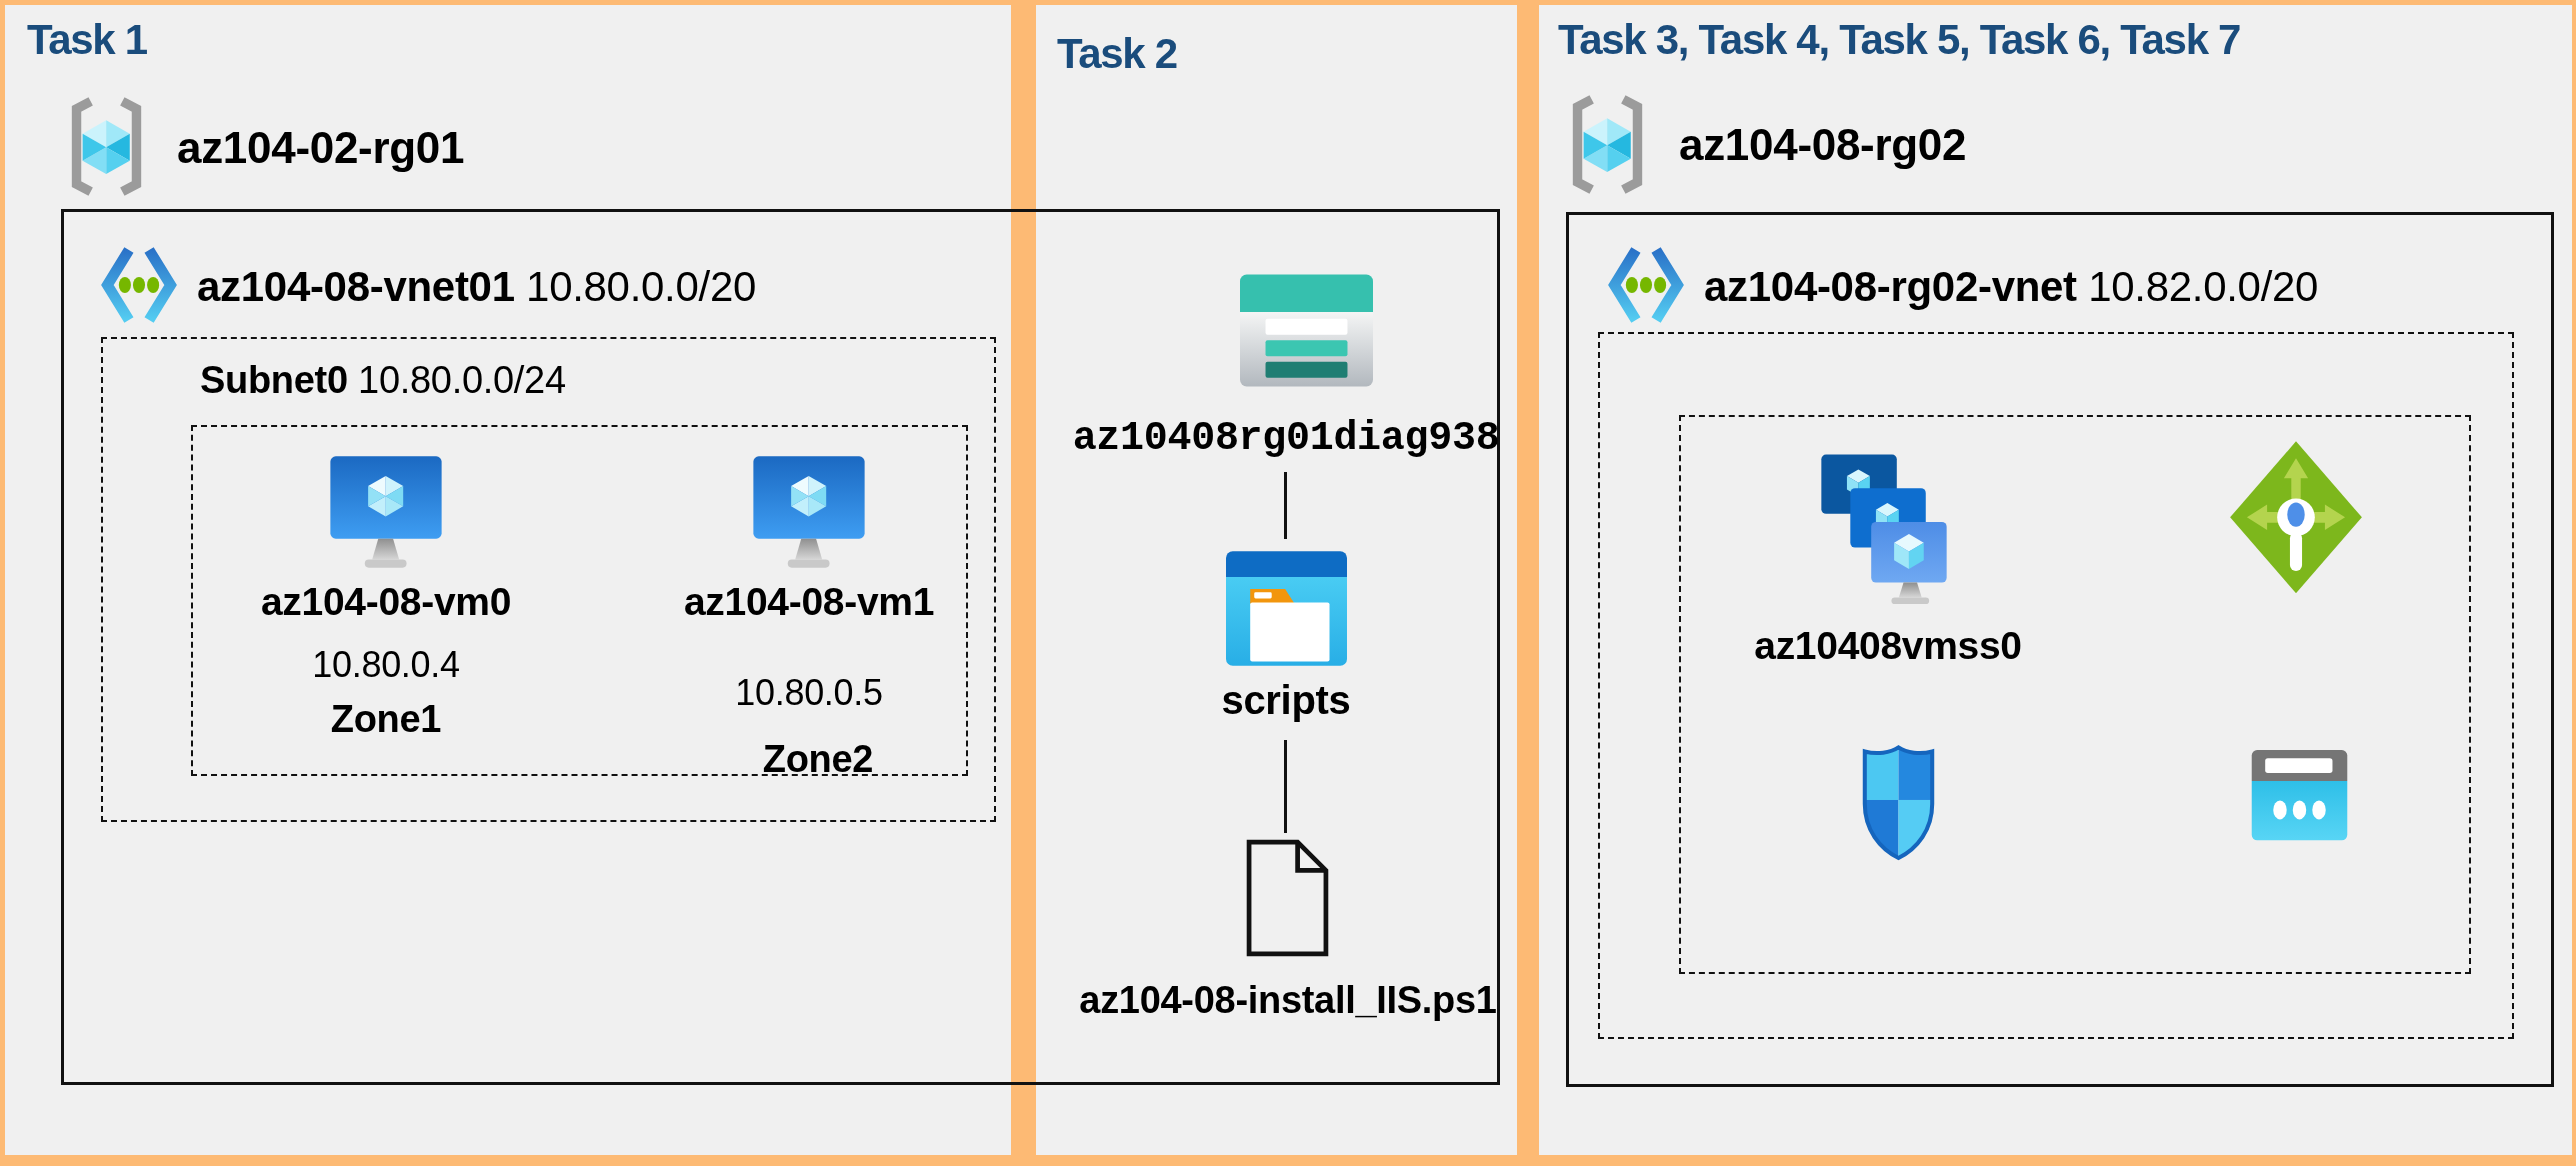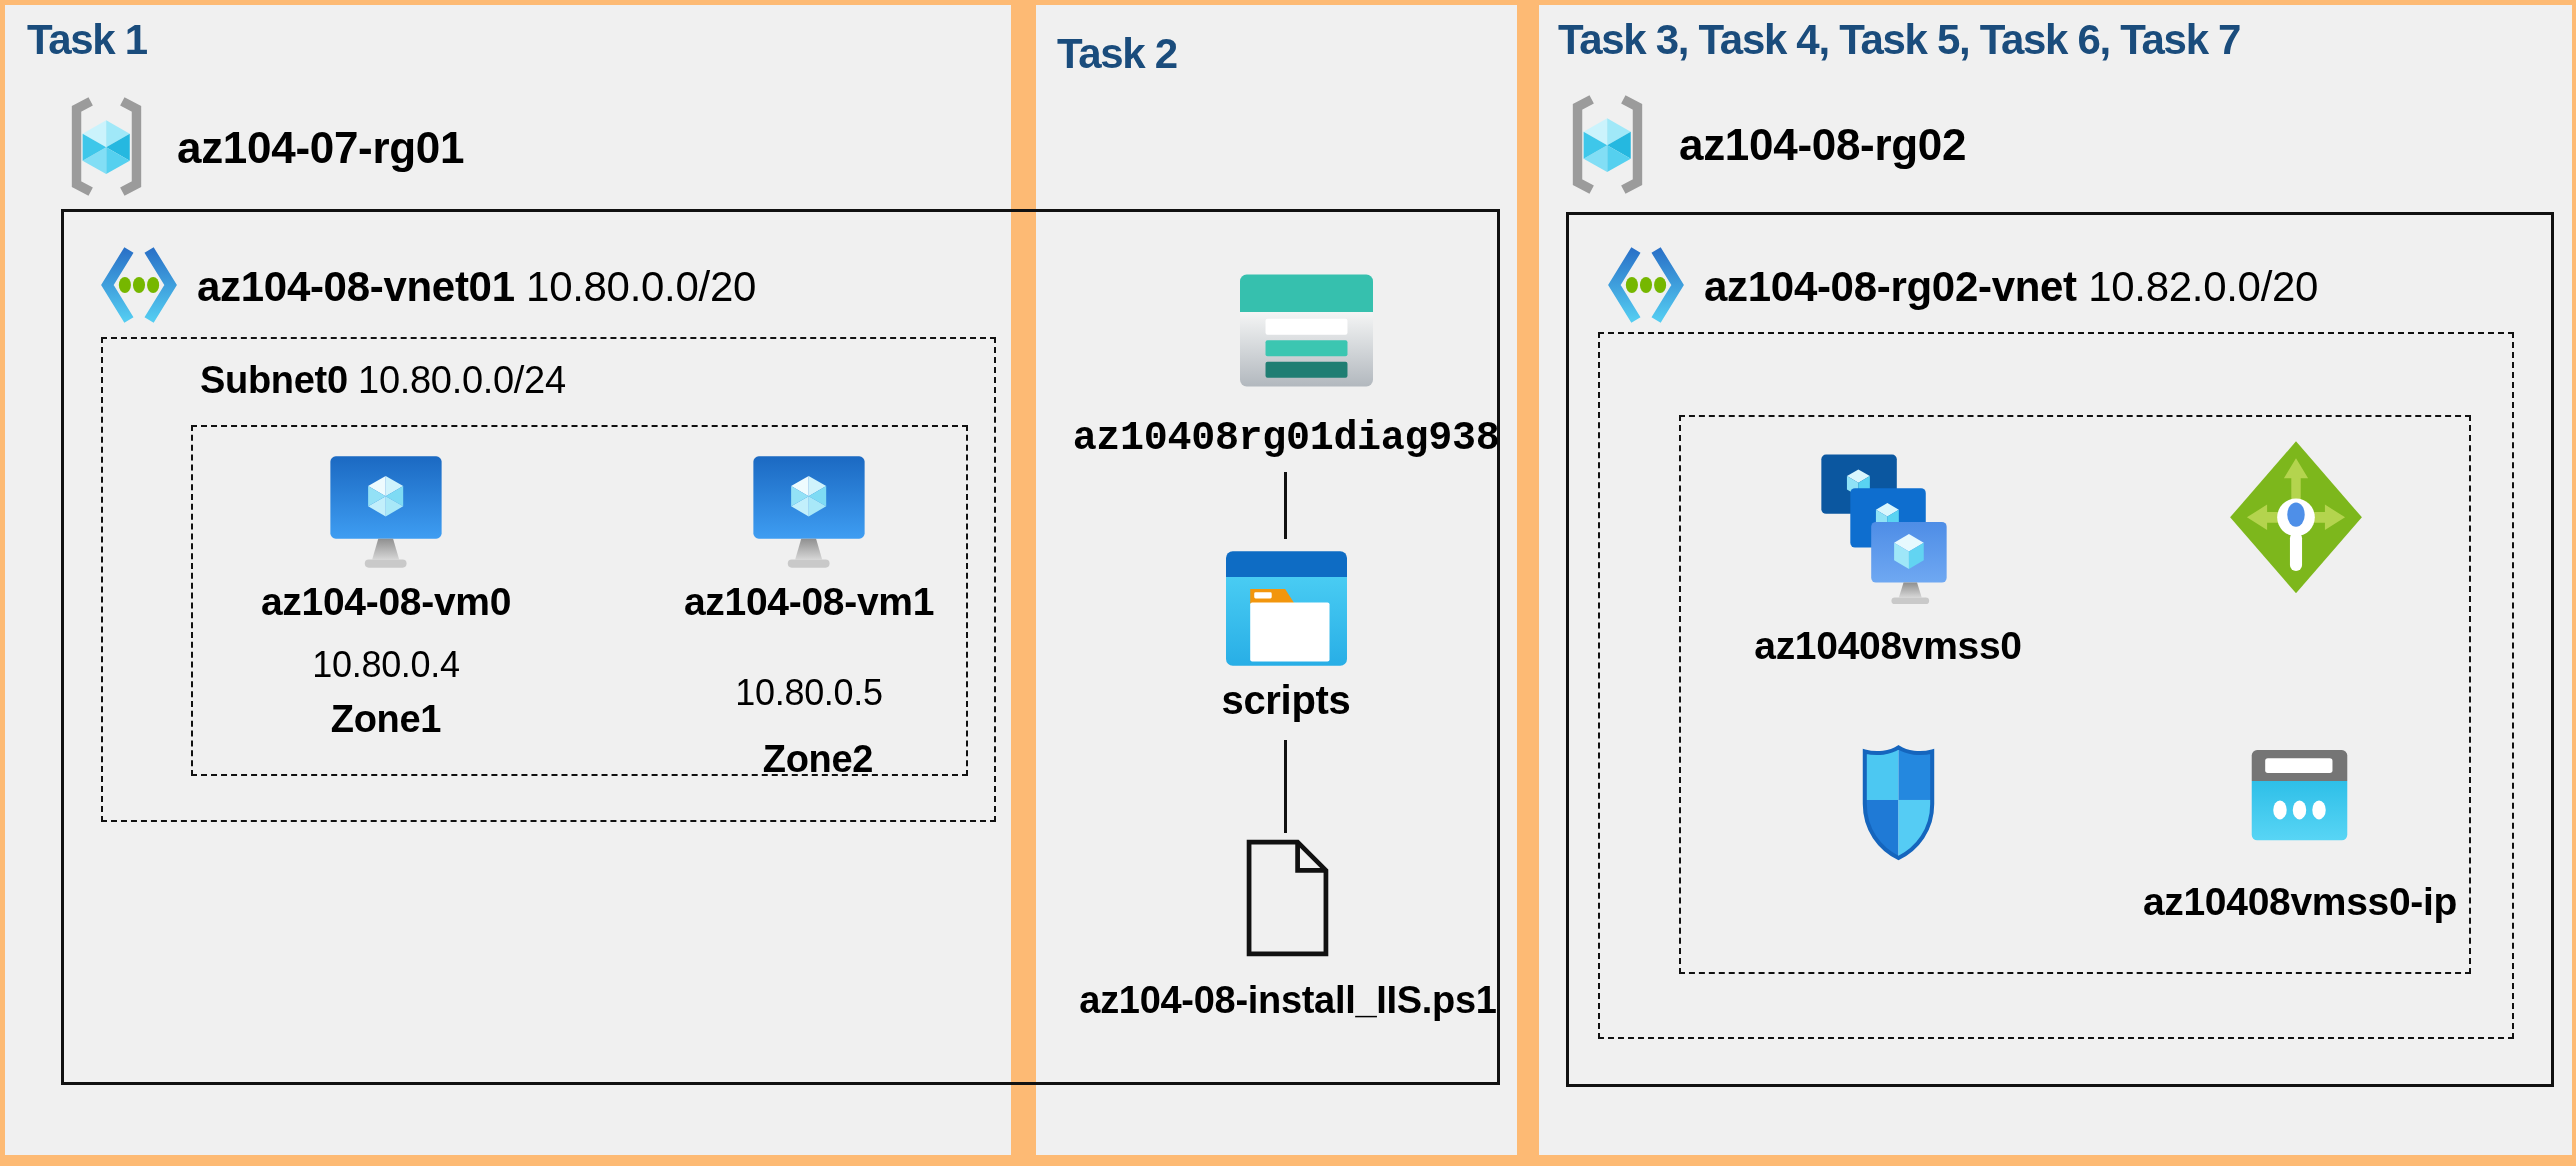--- a/index.html
+++ b/index.html
@@ -45,21 +45,21 @@
   <svg class="icon" style="left:61px;top:96px;" width="91" height="101" viewBox="0 0 135 150">
     <polyline points="44,8 23,19 23,131 44,142" fill="none" stroke="#9b9b9b" stroke-width="14"></polyline>
     <polyline points="91,8 112,19 112,131 91,142" fill="none" stroke="#9b9b9b" stroke-width="14"></polyline>
     <polygon points="67,36 32,56 67,76" fill="#cbf3fc"></polygon>
     <polygon points="67,36 102,56 67,76" fill="#a0e8f8"></polygon>
     <polygon points="102,56 102,96 67,76" fill="#25b8e0"></polygon>
     <polygon points="102,96 67,116 67,76" fill="#55d0ef"></polygon>
     <polygon points="67,116 32,96 67,76" fill="#82def5"></polygon>
     <polygon points="32,96 32,56 67,76" fill="#3ec7ea"></polygon>
   </svg>
-  <div class="lbl fs66 lv" style="left:177px;top:148px;">az104-07-rg01</div>
+  <div class="lbl fs66 lv" style="left:177px;top:148px;">az104-02-rg01</div>
 
   <svg class="icon" style="left:98px;top:243px;" width="82" height="84" viewBox="0 0 122 124">
     <defs>
       <linearGradient id="vg1" x1="0" y1="0" x2="0" y2="1">
         <stop offset="0" stop-color="#2a72c8"></stop>
           <stop offset="1" stop-color="#54ccf1"></stop>
       </linearGradient>
     </defs>
     <polyline points="46,10 14,62 46,114" fill="none" stroke="url(#vg1)" stroke-width="16"></polyline>
     <polyline points="76,10 108,62 76,114" fill="none" stroke="url(#vg1)" stroke-width="16"></polyline>
@@ -267,16 +267,15 @@
           <stop offset="1" stop-color="#58d5f5"></stop>
       </linearGradient>
     </defs>
     <path d="M10,14 a8,8 0 0 1 8,-8 H144 a8,8 0 0 1 8,8 V52 H10 Z" fill="#757575"></path>
     <rect x="30" y="18" width="100" height="22" rx="4" fill="#ffffff"></rect>
     <path d="M10,52 H152 V132 a8,8 0 0 1 -8,8 H18 a8,8 0 0 1 -8,-8 Z" fill="url(#ipg)"></path>
     <ellipse cx="52" cy="95" rx="10" ry="14" fill="#ffffff"></ellipse>
     <ellipse cx="81" cy="95" rx="10" ry="14" fill="#ffffff"></ellipse>
     <ellipse cx="110" cy="95" rx="10" ry="14" fill="#ffffff"></ellipse>
   </svg>
-  <div class="lbl fs58 c" style="left:2300px;top:902px;">az10408vmss0-ip</div>
 
 </div>
 
 
 </body></html>

